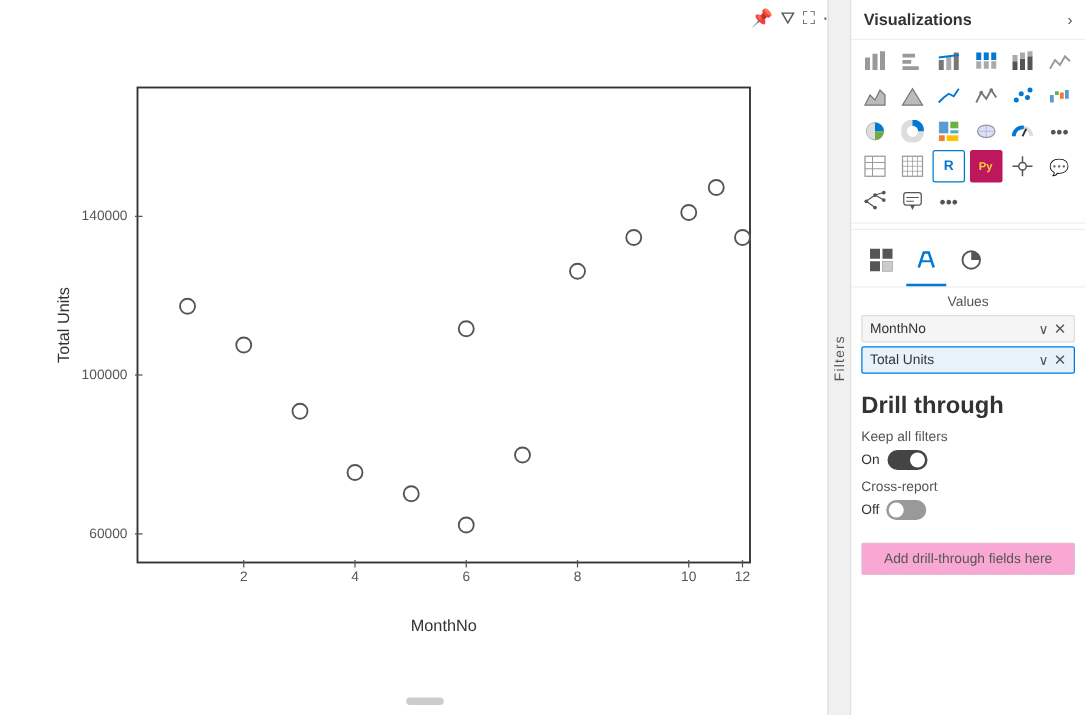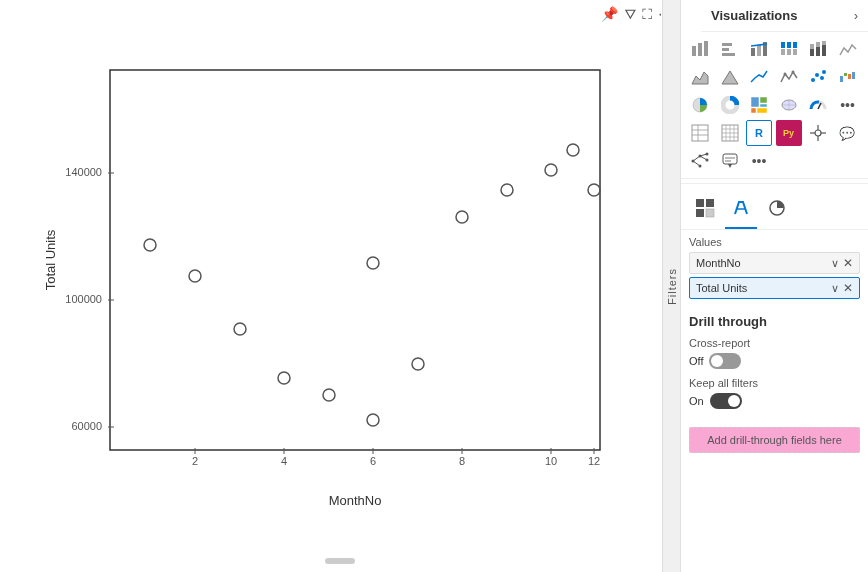--- a/index.html
+++ b/index.html
@@ -78,21 +78,20 @@
       flex-direction: column;
       overflow-y: auto;
     }
 
     .viz-header {
       display: flex;
       justify-content: space-between;
       align-items: center;
       padding: 8px 10px;
       border-bottom: 1px solid #eee;
-      margin-left: 20px;
     }
 
     .viz-title {
       font-size: 13px;
       font-weight: 600;
       color: #333;
     }
 
     .viz-expand {
       font-size: 12px;
@@ -148,20 +147,21 @@
 
     .field-section {
       padding: 6px 8px;
     }
 
     .field-label {
       font-size: 11px;
       color: #555;
       margin-bottom: 4px;
       font-weight: 500;
+      text-align: center;
     }
 
     .field-pill {
       display: flex;
       align-items: center;
       justify-content: space-between;
       background: #f5f5f5;
       border: 1px solid #ddd;
       border-radius: 2px;
       padding: 3px 6px;
@@ -176,21 +176,21 @@
       gap: 4px;
       color: #555;
       font-size: 11px;
     }
 
     .drill-section {
       padding: 6px 8px;
     }
 
     .drill-title {
-      font-size: 13px;
+      font-size: 19px;
       font-weight: 600;
       color: #333;
       margin-bottom: 8px;
     }
 
     .drill-row {
       margin-bottom: 8px;
     }
 
     .drill-row-label {
@@ -565,37 +565,37 @@
         <span>∨</span>
         <span style="font-size:12px;">✕</span>
       </div>
     </div>
   </div>
 
   <div class="drill-section">
     <div class="drill-title">Drill through</div>
 
     <div class="drill-row">
+      <div class="drill-row-label">Keep all filters</div>
+      <div class="toggle-row">
+        <span class="toggle-label">On</span>
+        <div class="toggle on">
+          <div class="toggle-knob"></div>
+        </div>
+      </div>
+    </div>
+
+    <div class="drill-row">
       <div class="drill-row-label">Cross-report</div>
       <div class="toggle-row">
         <span class="toggle-label">Off</span>
         <div class="toggle off">
           <div class="toggle-knob"></div>
         </div>
       </div>
     </div>
-
-    <div class="drill-row">
-      <div class="drill-row-label">Keep all filters</div>
-      <div class="toggle-row">
-        <span class="toggle-label">On</span>
-        <div class="toggle on">
-          <div class="toggle-knob"></div>
-        </div>
-      </div>
-    </div>
   </div>
 
   <div class="add-fields-box">
     <span>Add drill-through fields here</span>
   </div>
 
 </div>
 
 </body></html>

